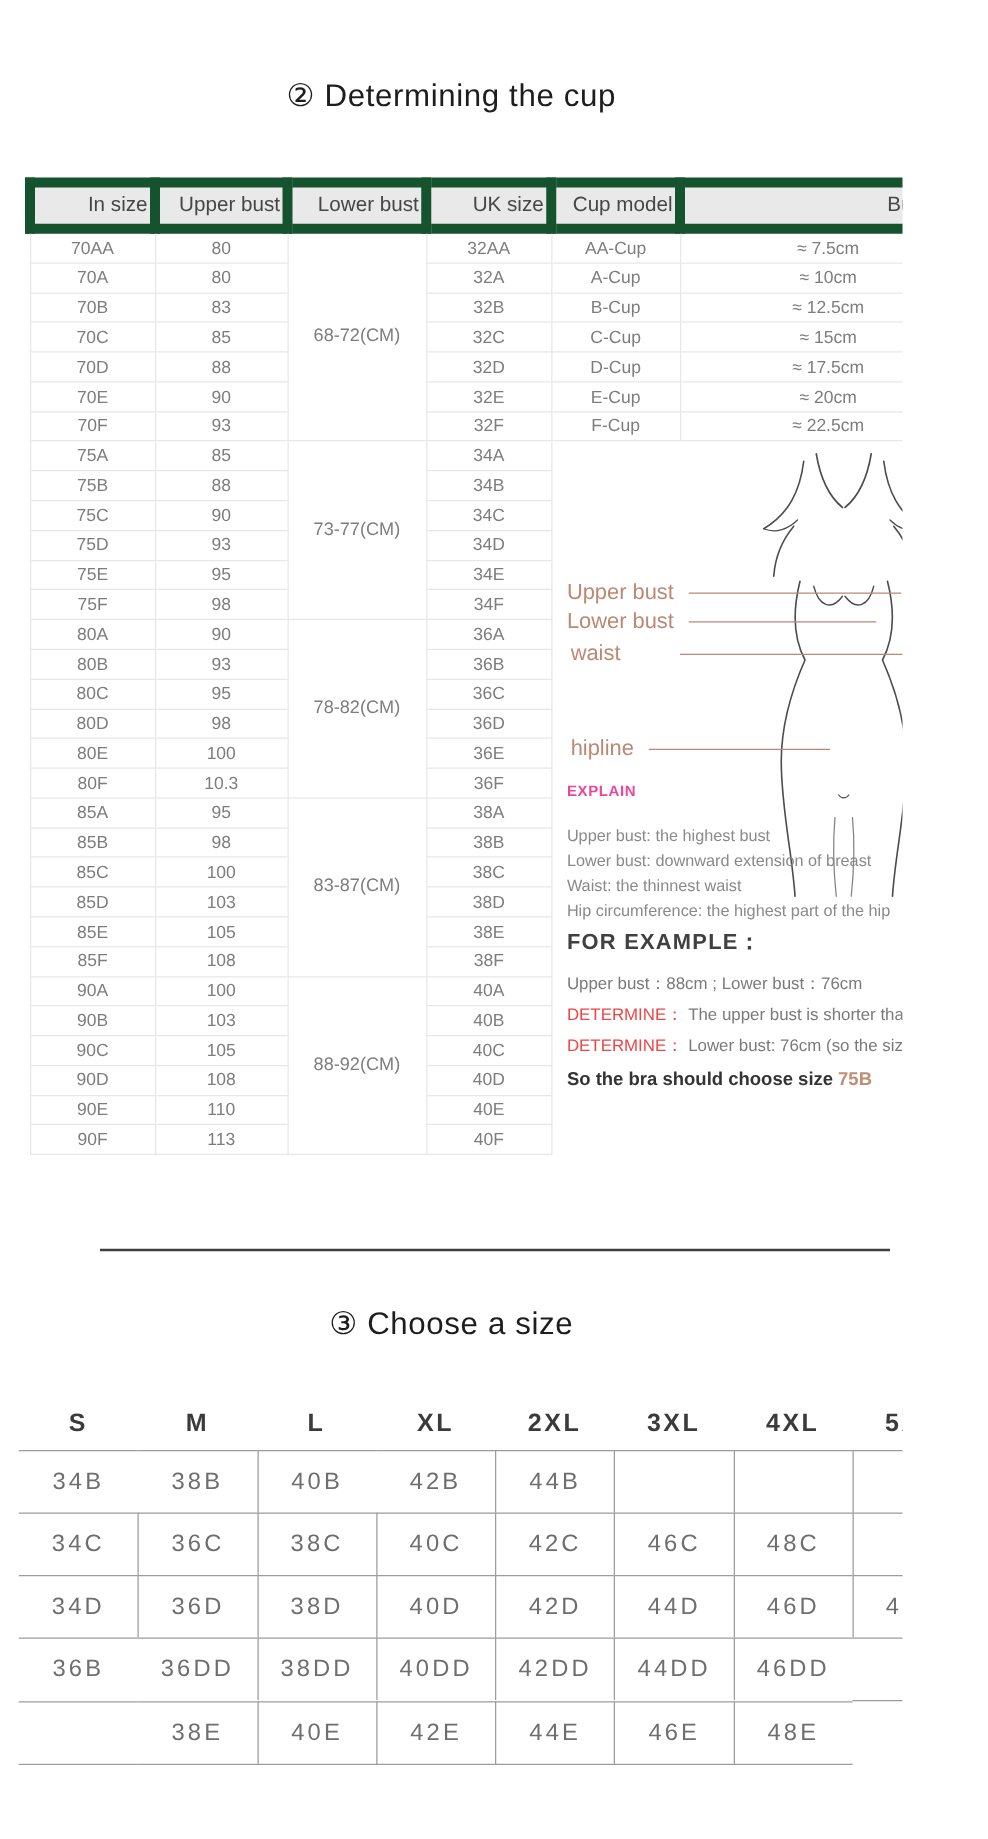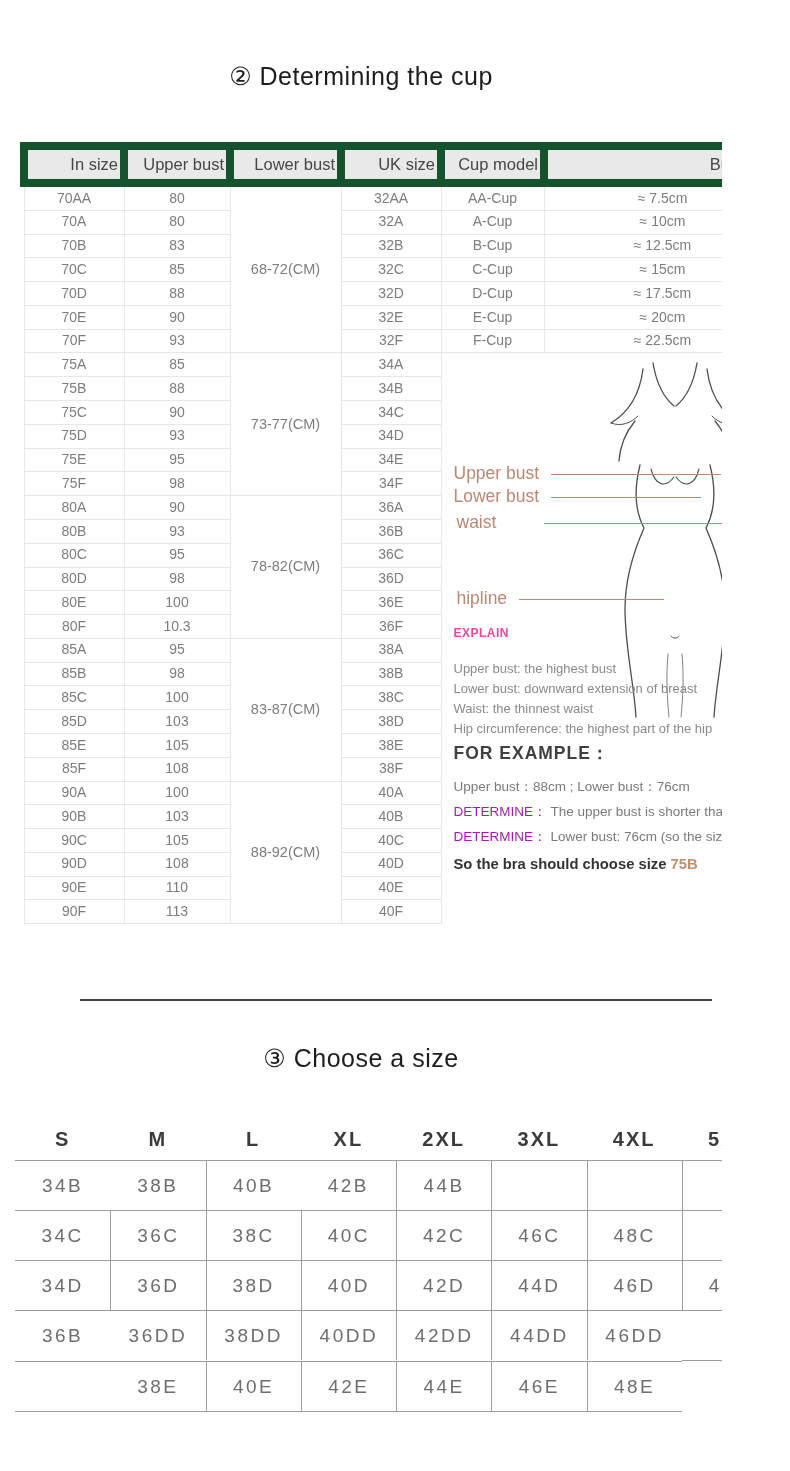--- a/index.html
+++ b/index.html
@@ -34,21 +34,21 @@
   .explain-h{position:absolute;left:12px;top:272px;font-size:12px;font-weight:bold;
              color:#ec4899;letter-spacing:.5px;}
   .explain-lines{position:absolute;left:12px;top:306px;font-size:13px;color:#8a8a8a;
                  line-height:20px;white-space:nowrap;}
   .example-h{position:absolute;left:12px;top:392px;font-size:17.5px;font-weight:bold;
              color:#404040;letter-spacing:1px;}
   .example-body{position:absolute;left:12px;top:424px;width:314px;font-size:13.5px;
                 color:#7a7a7a;line-height:20.5px;}
   .ex-line1{margin-bottom:4px;}
   .ex-p{margin-bottom:5px;}
-  .det{color:#a21caf;margin-right:4px;}
+  .det{color:#ef4444;margin-right:4px;}
   .ex-conclusion{margin-top:6px;font-size:14.8px;font-weight:bold;color:#343434;}
   .size-hl{color:#c08e74;margin-left:4px;}
 
   
   .divider{position:absolute;left:80px;top:999px;width:632px;height:2px;background:#3f3f3f;}
 
   
   .size-grid{position:absolute;left:15px;top:1118px;width:762px;
              display:grid;grid-template-columns:repeat(8,1fr);}
   .g-h{height:42px;display:flex;align-items:center;justify-content:center;

